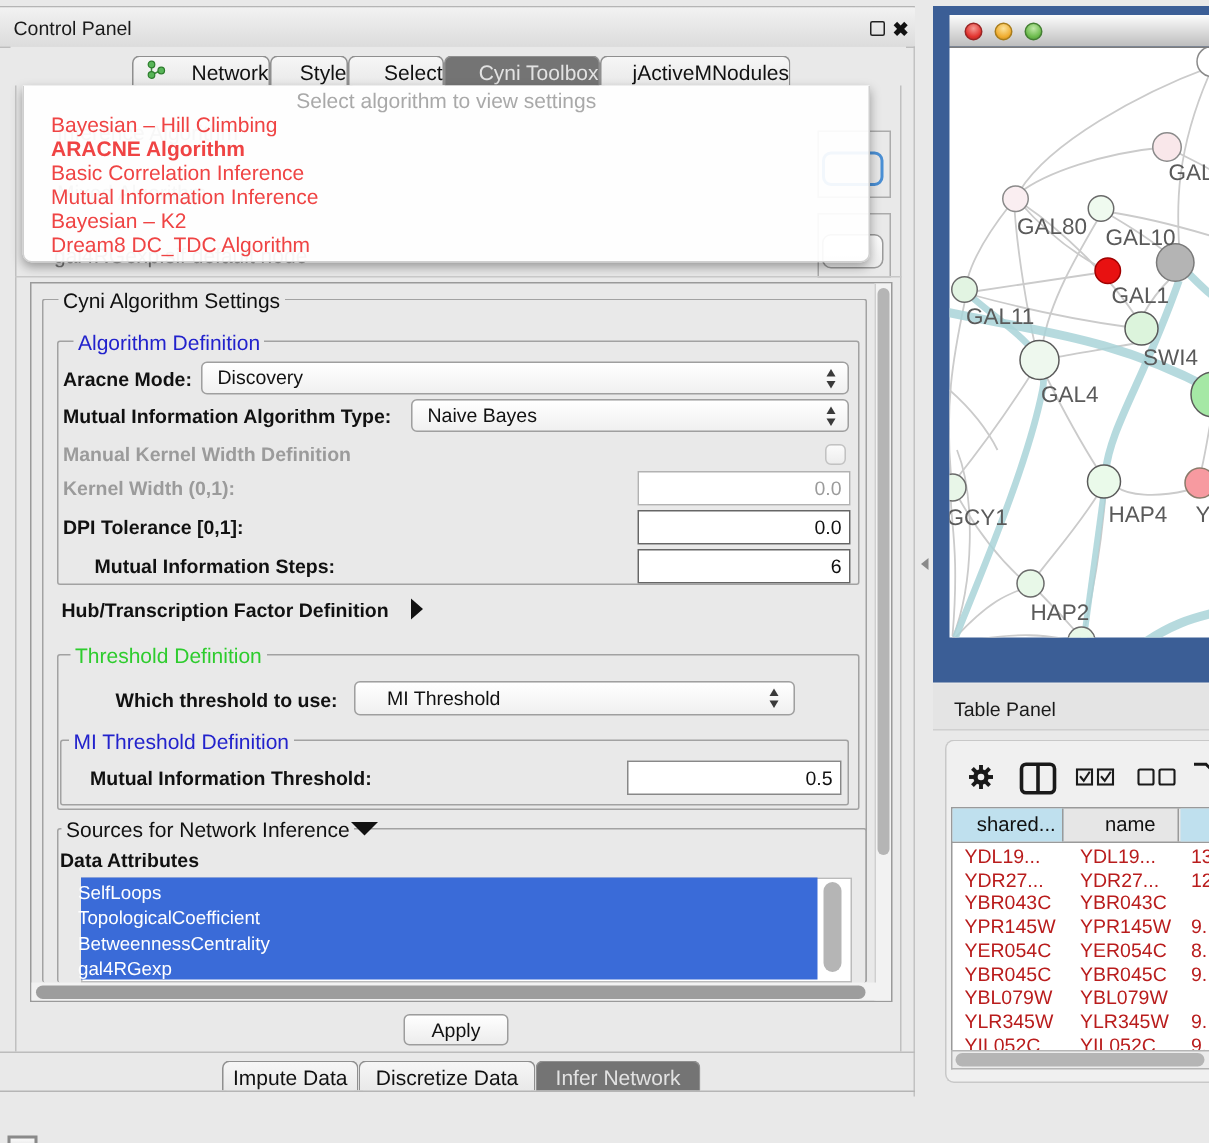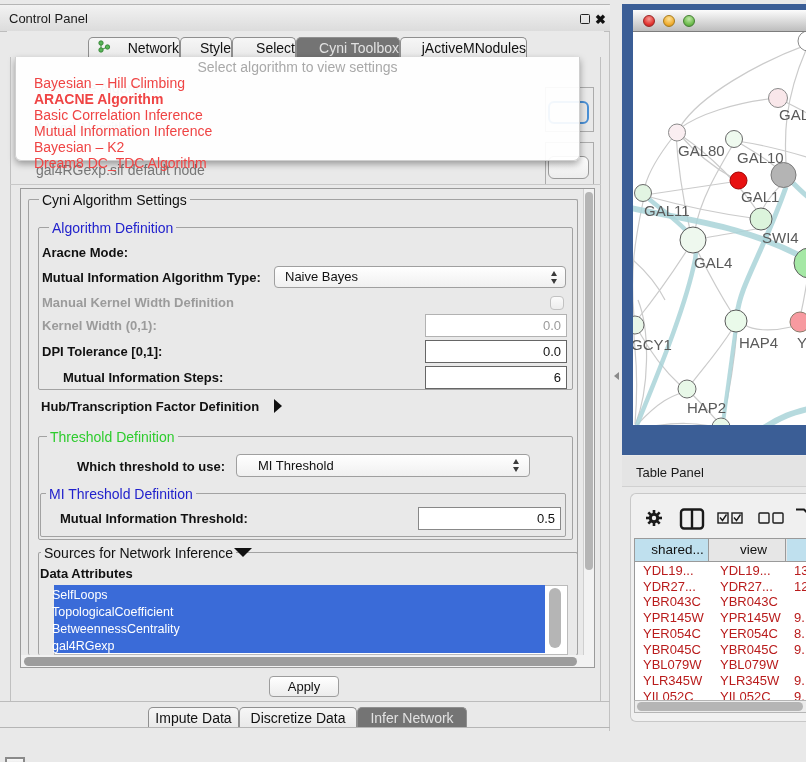--- a/index.html
+++ b/index.html
@@ -48,21 +48,21 @@
 <div class="tab" style="left:400px;width:127px;">jActiveMNodules</div>
 
 <div class="abs" style="left:545px;top:87px;width:49px;height:45px;border:1px solid #ababab;box-sizing:border-box;"></div>
 <div class="abs" style="left:548px;top:101px;width:41px;height:23px;border-radius:6px;background:#e8e8e8;border:2.5px solid #4a8fd4;box-sizing:border-box;"></div>
 <div class="abs" style="left:545px;top:142px;width:49px;height:43px;border:1px solid #ababab;box-sizing:border-box;"></div>
 <div class="abs" style="left:548px;top:156px;width:41px;height:23px;border-radius:6px;background:linear-gradient(#fdfdfd,#ededed);border:1px solid #9a9a9a;box-sizing:border-box;"></div>
 <div class="abs" style="left:38px;top:80px;font-size:14px;color:#888;">Inference Algorithm</div>
 <div class="abs" style="left:38px;top:120px;font-size:14px;color:#888;">Mixed Algorithm</div>
 <div class="abs" style="left:36px;top:162px;font-size:14px;color:#777;">gal4RGexp.sif default node</div>
 
-<div class="abs" style="left:15px;top:57px;width:565px;height:104px;background:rgba(255,255,255,0.93);border:1px solid #cfcfcf;border-top:none;border-radius:0 0 6px 6px;box-shadow:0 3px 7px rgba(0,0,0,0.35);box-sizing:border-box;">
+<div class="abs" style="left:15px;top:57px;width:565px;height:118px;background:rgba(255,255,255,0.93);border:1px solid #cfcfcf;border-top:none;border-radius:0 0 6px 6px;box-shadow:0 3px 7px rgba(0,0,0,0.35);box-sizing:border-box;">
  <div style="text-align:center;font-size:14px;color:#a9a9a9;height:16px;line-height:16px;margin-top:2px;">Select algorithm to view settings</div>
  <div class="pit" style="margin-left:18px;">Bayesian – Hill Climbing</div>
  <div class="pit" style="margin-left:18px;font-weight:bold;">ARACNE Algorithm</div>
  <div class="pit" style="margin-left:18px;">Basic Correlation Inference</div>
  <div class="pit" style="margin-left:18px;">Mutual Information Inference</div>
  <div class="pit" style="margin-left:18px;">Bayesian – K2</div>
  <div class="pit" style="margin-left:18px;">Dream8 DC_TDC Algorithm</div>
 </div>
 
 <div class="abs" style="left:10px;top:57px;width:1px;height:644px;background:#c0c0c0;"></div>
@@ -77,20 +77,24 @@
 <div class="abs" style="left:21px;top:655px;width:573px;height:12px;background:#f2f2f2;"></div>
 <div class="abs" style="left:24px;top:657px;width:553px;height:9px;background:#9d9d9d;border-radius:4.5px;"></div>
 
 <div class="group abs" style="left:28px;top:199px;width:550px;height:456px;border-bottom:none;"></div>
 <div class="gtitle" style="left:39px;top:192px;color:#111;">Cyni Algorithm Settings</div>
 
 <div class="group abs" style="left:38px;top:227px;width:535px;height:163px;"></div>
 <div class="gtitle" style="left:49px;top:220px;color:#2222cc;">Algorithm Definition</div>
 
 <div class="lbl abs" style="left:42px;top:245px;">Aracne Mode:</div>
+<div class="combo abs" style="left:134px;top:241px;width:432px;height:22px;">
+      <span class="ct">Discovery</span>
+      <span class="spin"></span>
+    </div>
 <div class="lbl abs" style="left:42px;top:270px;">Mutual Information Algorithm Type:</div>
 <div class="combo abs" style="left:274px;top:266px;width:292px;height:22px;">
       <span class="ct">Naive Bayes</span>
       <span class="spin"></span>
     </div>
 <div class="dlbl abs" style="left:42px;top:295px;">Manual Kernel Width Definition</div>
 <div class="abs" style="left:550px;top:296px;width:14px;height:14px;border:1.5px solid #c2c2c2;border-radius:4px;background:linear-gradient(#fbfbfb,#ededed);box-sizing:border-box;"></div>
 <div class="dlbl abs" style="left:42px;top:318px;">Kernel Width (0,1):</div>
 <div class="field abs" style="left:425px;top:314px;width:142px;height:23px;border:1px solid #b2b2b2;color:#9b9b9b;line-height:21px;">0.0</div>
 <div class="lbl abs" style="left:42px;top:344px;">DPI Tolerance [0,1]:</div>
@@ -240,21 +244,21 @@
   <rect x="115" y="5" width="10" height="10" rx="1"></rect>
   <rect x="129" y="5" width="10" height="10" rx="1"></rect>
  </g>
  <g fill="none" stroke="#1a1a1a" stroke-width="2">
   <path d="M152,1.5 h8 l6,6 v13"></path>
  </g>
 </svg>
 
 <div class="abs" style="left:634px;top:538px;width:172px;height:24px;background:#e6e6e6;border:1px solid #9a9a9a;border-right:none;box-sizing:border-box;"></div>
 <div class="abs" style="left:635px;top:539px;width:74px;height:22px;background:#bfe0ee;border-right:1px solid #9a9a9a;box-sizing:border-box;text-align:center;font-size:13.5px;line-height:22px;color:#111;text-indent:12px;">shared...</div>
-<div class="abs" style="left:710px;top:539px;width:76px;height:22px;border-right:1px solid #9a9a9a;box-sizing:border-box;text-align:center;font-size:13.5px;line-height:22px;color:#111;text-indent:12px;">view</div>
+<div class="abs" style="left:710px;top:539px;width:76px;height:22px;border-right:1px solid #9a9a9a;box-sizing:border-box;text-align:center;font-size:13.5px;line-height:22px;color:#111;text-indent:12px;">name</div>
 <div class="abs" style="left:787px;top:539px;width:19px;height:22px;background:#bfe0ee;"></div>
 <div class="abs" style="left:634px;top:562px;width:172px;height:138px;background:#fff;border-left:1px solid #9a9a9a;box-sizing:border-box;overflow:hidden;font-size:13px;color:#b91c1c;">
  <div style="position:absolute;left:8px;top:1px;line-height:15.7px;">YDL19...<br>YDR27...<br>YBR043C<br>YPR145W<br>YER054C<br>YBR045C<br>YBL079W<br>YLR345W<br>YIL052C</div>
  <div style="position:absolute;left:85px;top:1px;line-height:15.7px;">YDL19...<br>YDR27...<br>YBR043C<br>YPR145W<br>YER054C<br>YBR045C<br>YBL079W<br>YLR345W<br>YIL052C</div>
  <div style="position:absolute;left:159px;top:1px;line-height:15.7px;">13<br>12<br><br>9.<br>8.<br>9.<br><br>9.<br>9.</div>
 </div>
 <div class="abs" style="left:634px;top:700px;width:172px;height:13px;background:#ececec;border:1px solid #b5b5b5;border-right:none;box-sizing:border-box;"></div>
 <div class="abs" style="left:637px;top:702px;width:166px;height:9px;background:#b5b5b5;border-radius:4.5px;"></div>
 
 </div>

